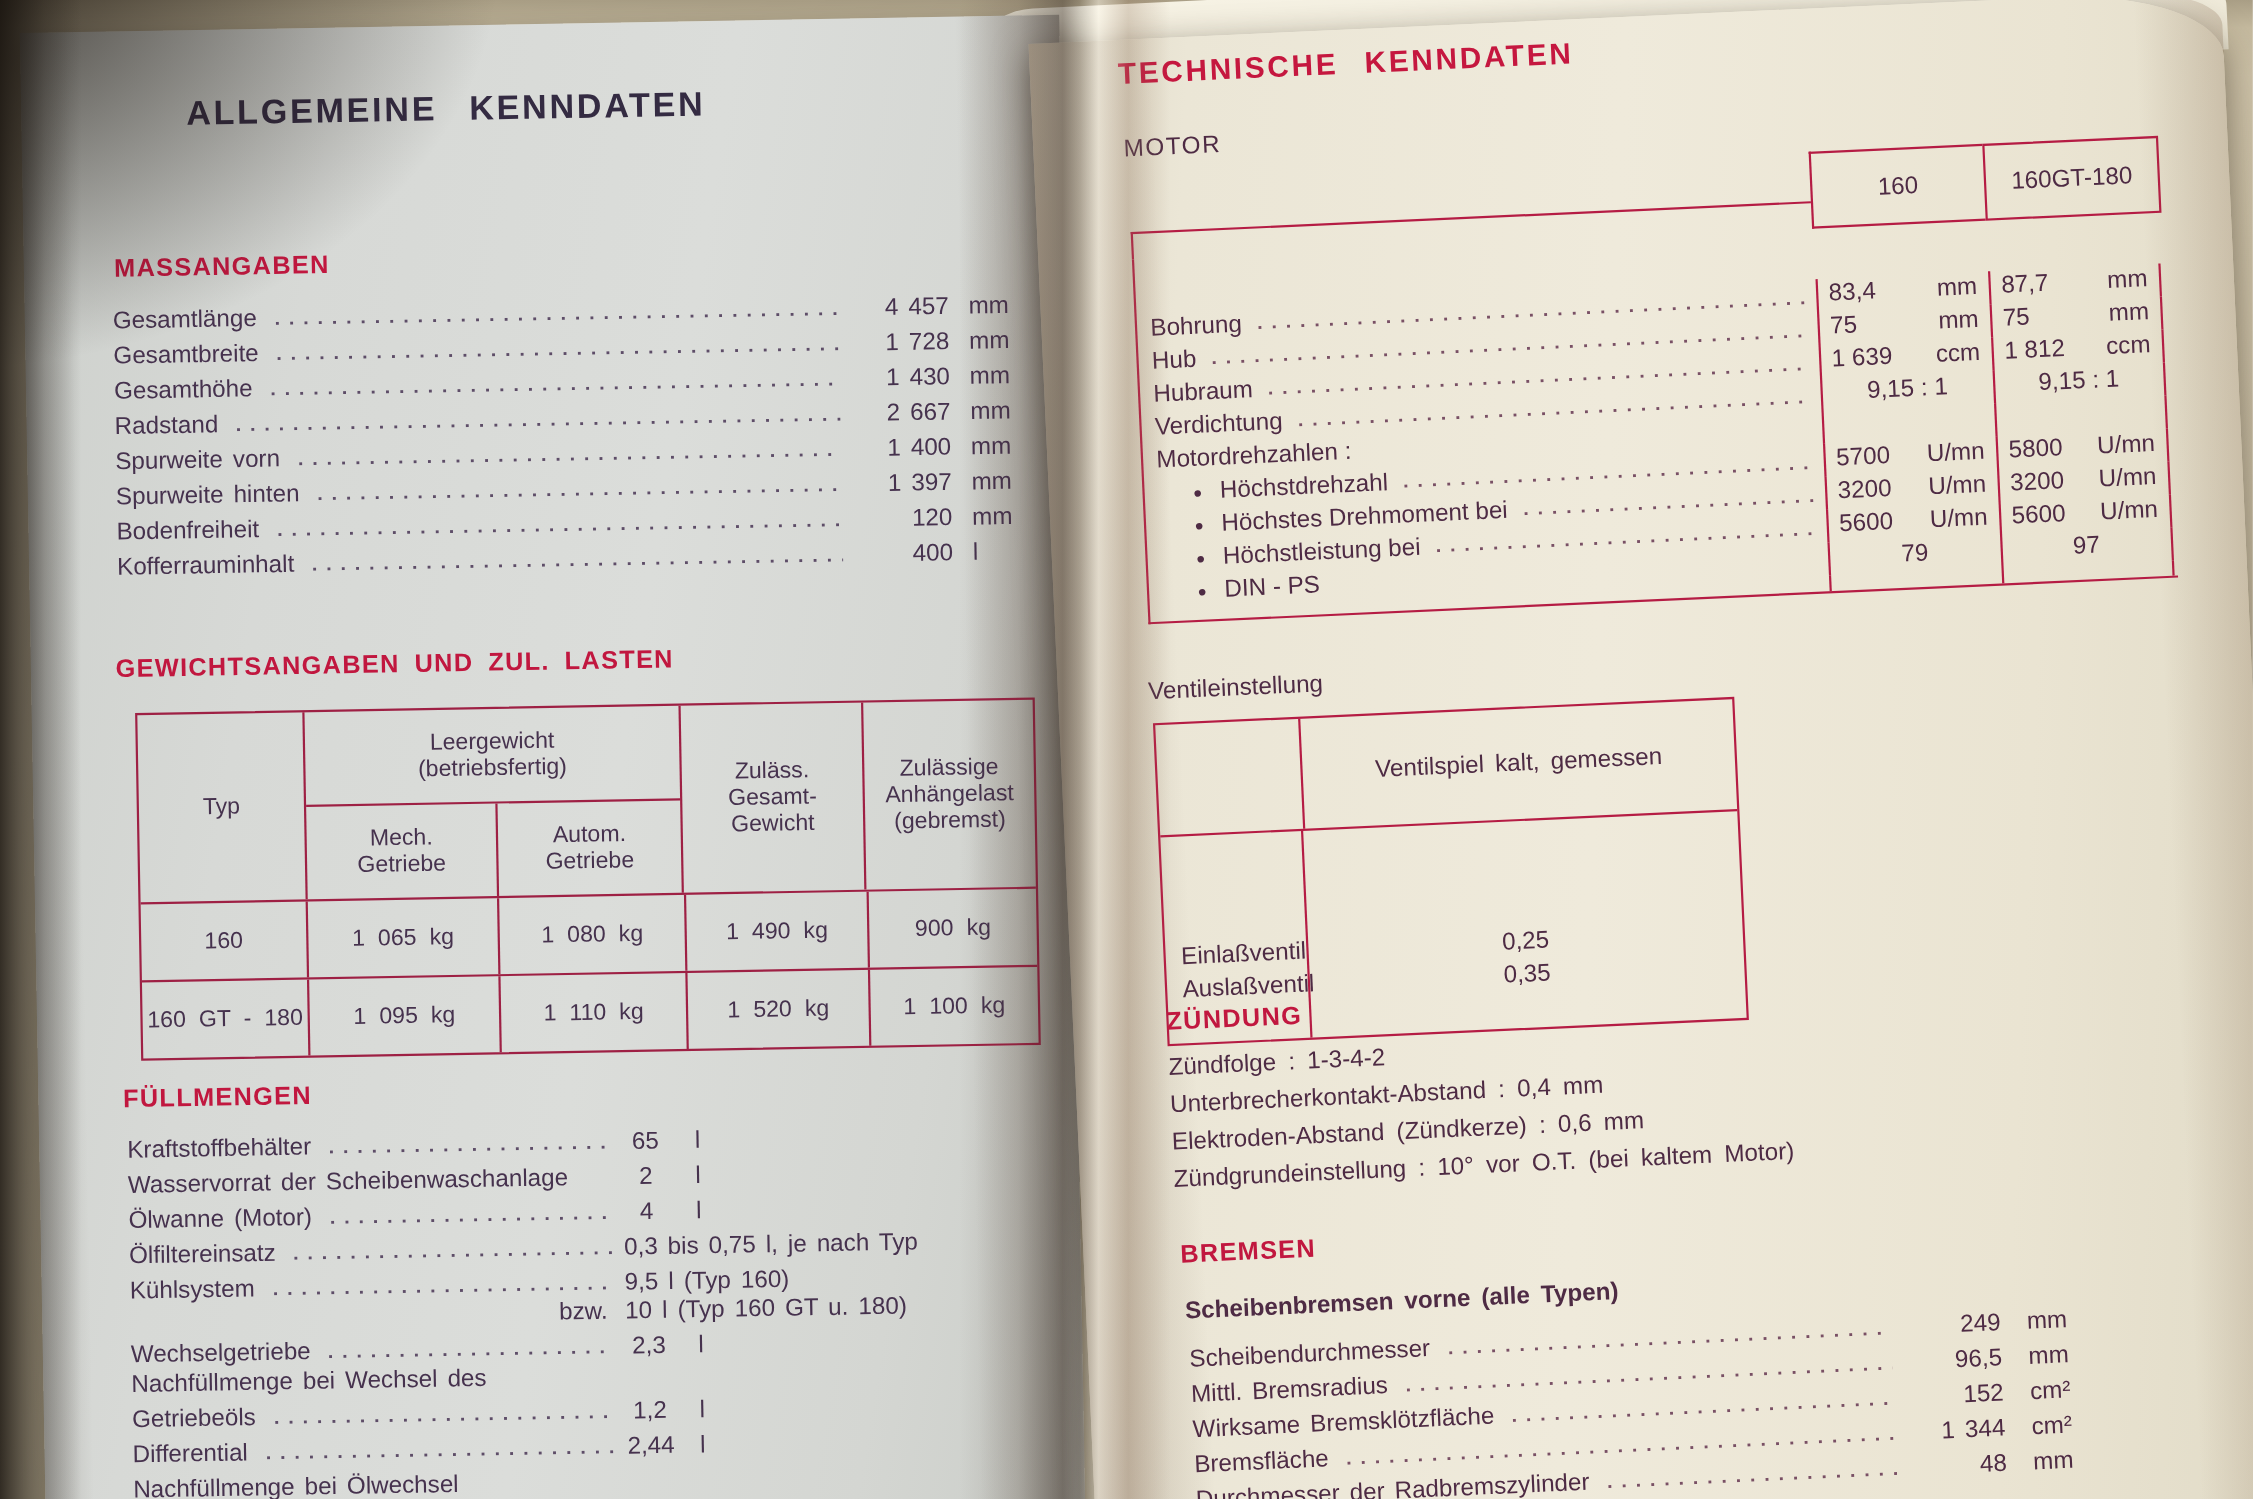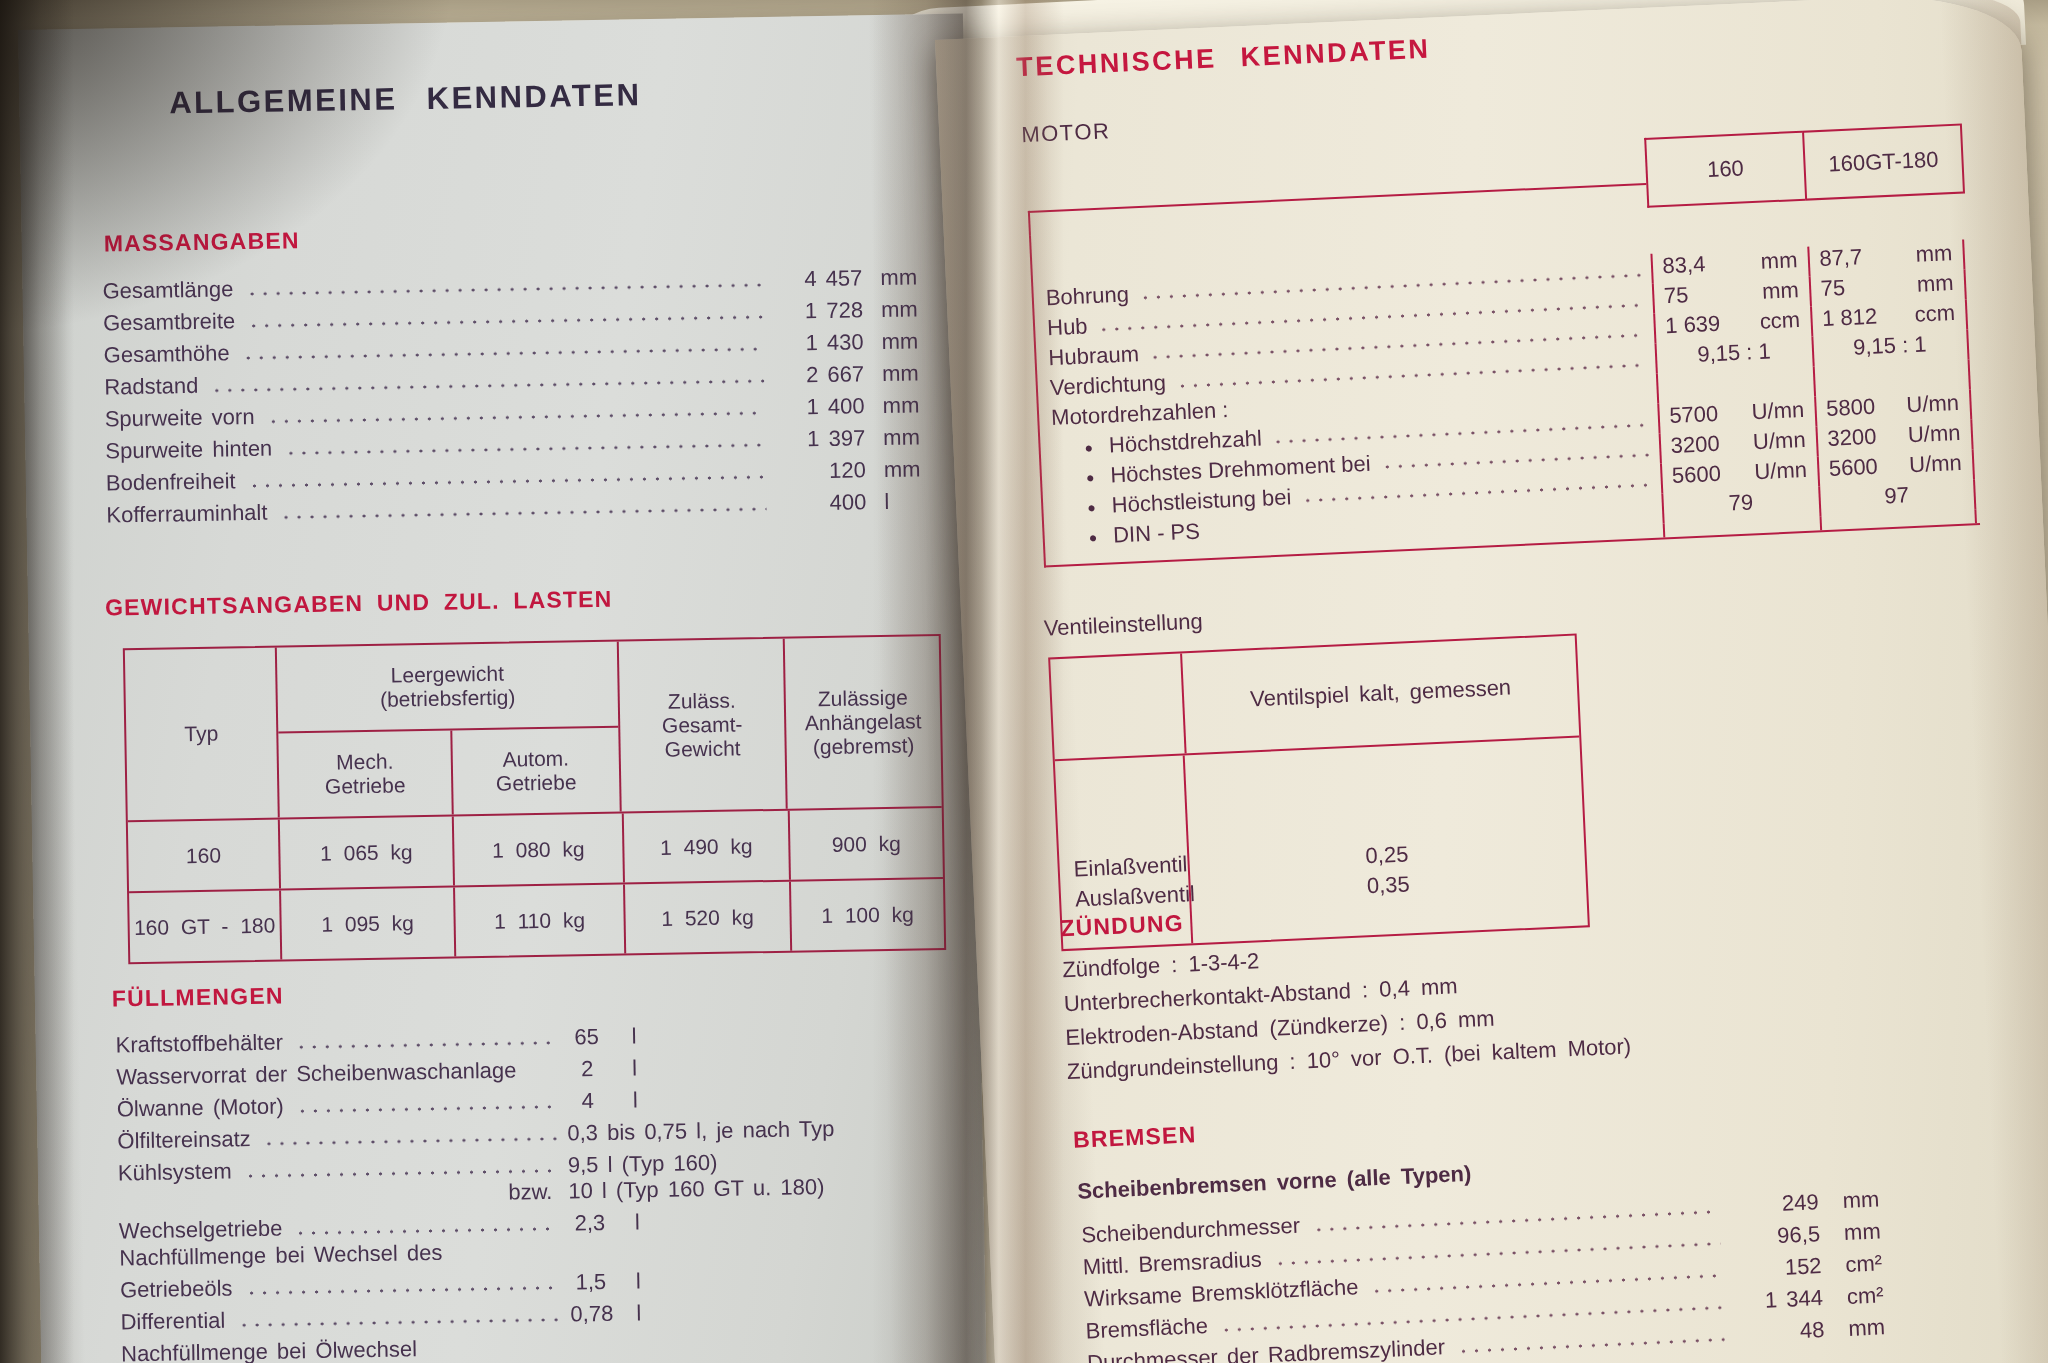--- a/index.html
+++ b/index.html
@@ -274,29 +274,29 @@
             <span class="fm-unit">l</span>
           </span>
         </div>
       <div class="spec-row h27">
           <span>Nachfüllmenge bei Wechsel des</span>
         </div>
       <div class="spec-row">
           <span>Getriebeöls</span>
           <span class="leader"></span>
           <span class="fm-val">
-            <span class="fm-num">1,5</span>
+            <span class="fm-num">1,2</span>
             <span class="fm-unit">l</span>
           </span>
         </div>
       <div class="spec-row">
           <span>Differential</span>
           <span class="leader"></span>
           <span class="fm-val">
-            <span class="fm-num">0,78</span>
+            <span class="fm-num">2,44</span>
             <span class="fm-unit">l</span>
           </span>
         </div>
       <div class="spec-row">
           <span>Nachfüllmenge bei Ölwechsel</span>
         </div>
     </div>
   </div>
 
   <div class="page page-right">

